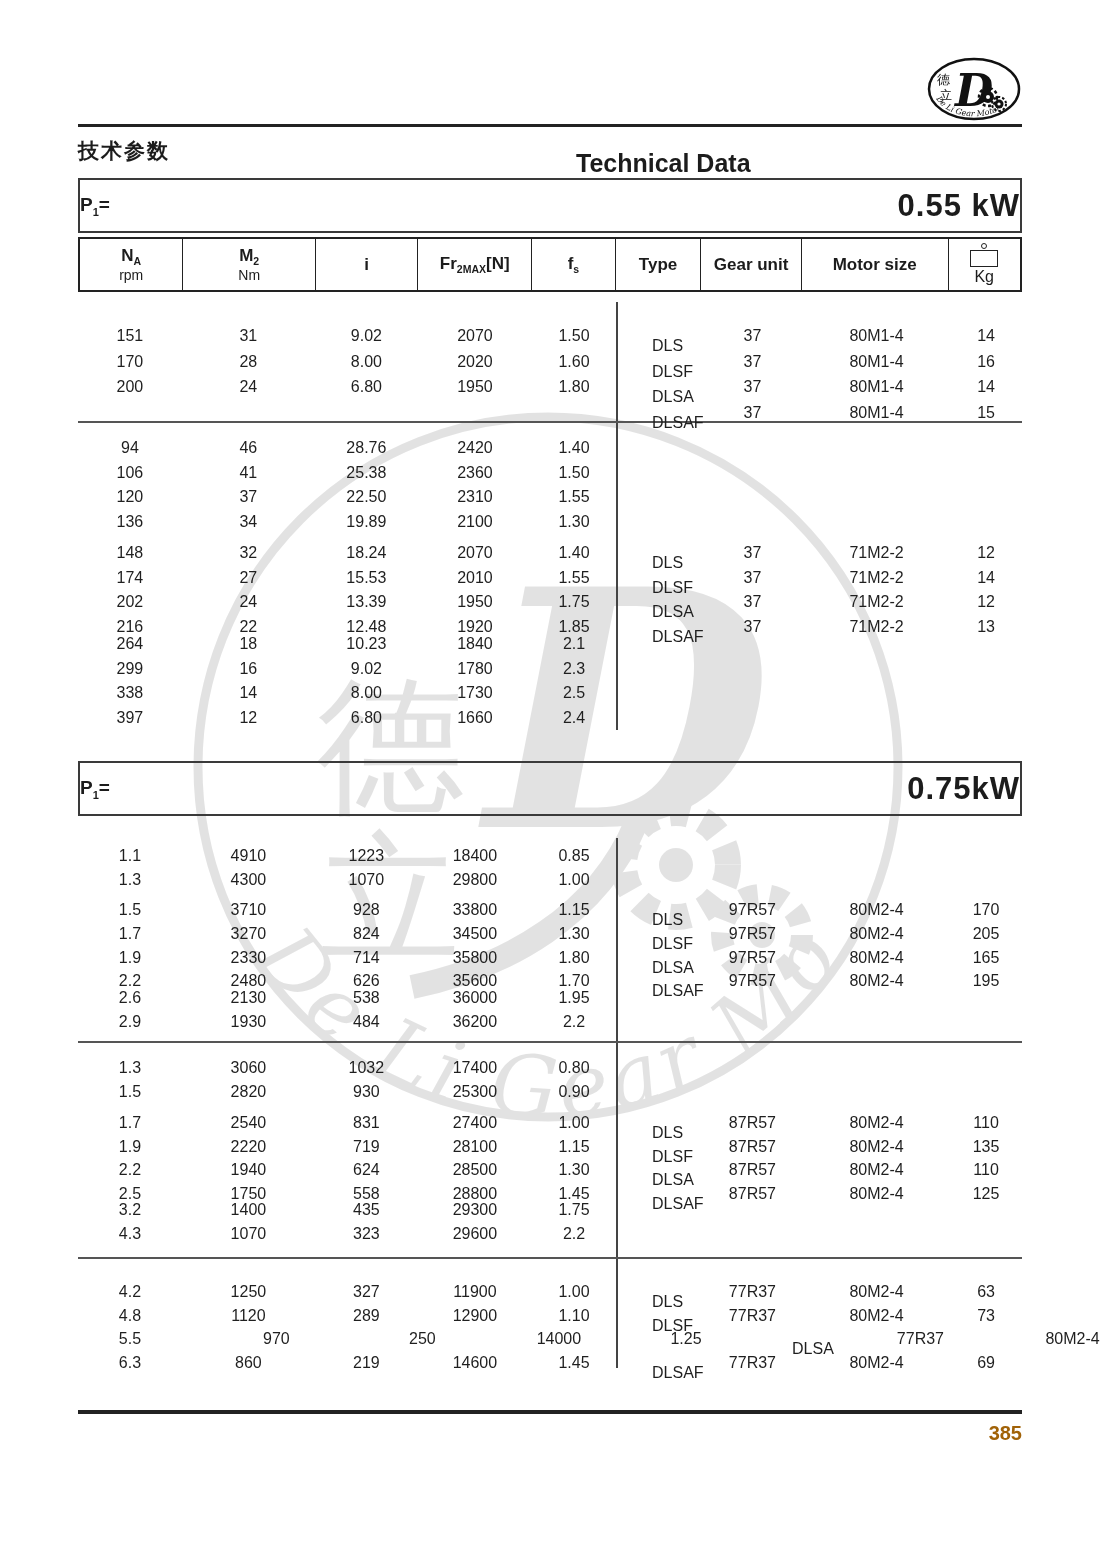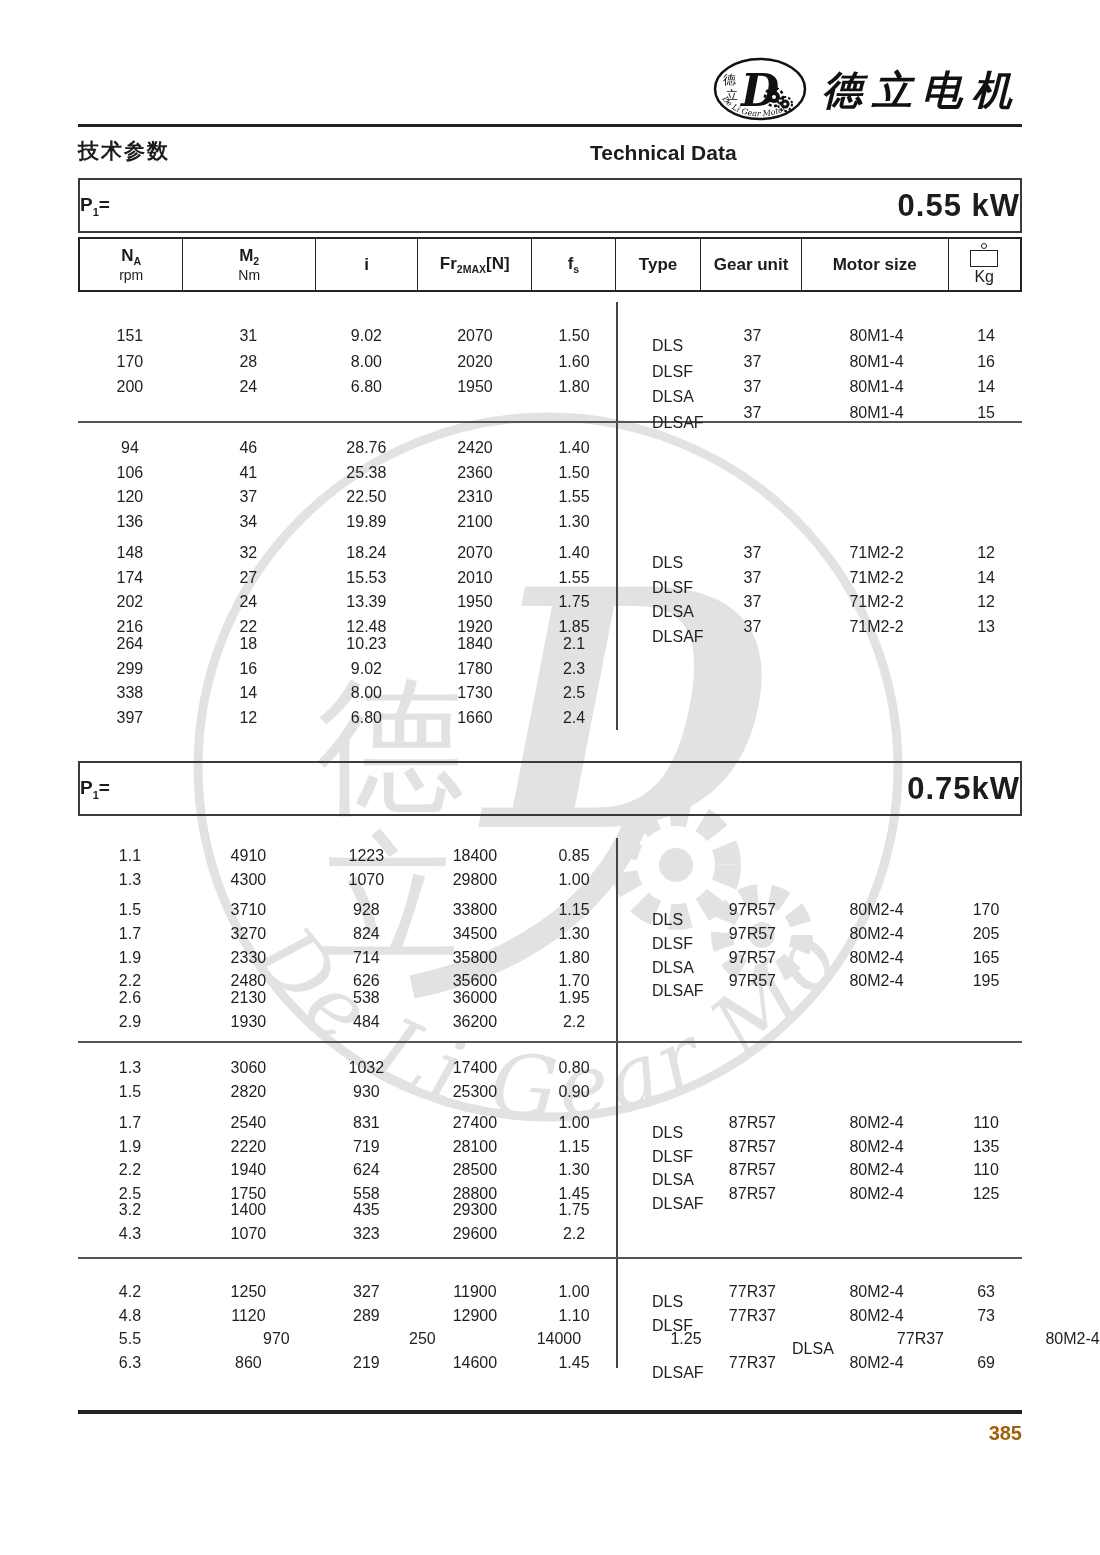--- a/index.html
+++ b/index.html
@@ -8,21 +8,21 @@
   .watermark{position:absolute;left:168px;top:395px;width:760px;height:760px;opacity:.11;z-index:0;}
   .content{position:relative;z-index:1;width:944px;margin-left:78px;padding-top:58px;}
 
   
   .brand-row{display:flex;justify-content:flex-end;align-items:center;gap:14px;height:64px;}
   .brand-cn{font-family:"DejaVu Serif",serif;font-style:italic;font-weight:bold;
             font-size:40px;letter-spacing:10px;color:#111;white-space:nowrap;}
   .top-rule{height:3px;background:#222;margin-top:2px;}
   .section-row{position:relative;margin-top:10px;height:26px;}
   .sec-cn{position:absolute;left:0;top:0;font-size:21px;font-weight:bold;letter-spacing:2px;}
-  .sec-en{position:absolute;left:62%;transform:translateX(-50%);top:4px;font-size:21px;font-weight:bold;}
+  .sec-en{position:absolute;left:62%;transform:translateX(-50%);top:12px;font-size:25px;font-weight:bold;}
 
   
   .title-box{box-sizing:border-box;border:2px solid #3a3a3a;height:55px;display:flex;
              align-items:center;justify-content:space-between;gap:2px;background:transparent;}
   .title-p{font-size:19px;font-weight:bold;letter-spacing:0;}
   .title-p sub{font-size:11px;font-weight:bold;}
   .title-v{font-size:31px;font-weight:bold;letter-spacing:1px;}
 
   
   .hdr{box-sizing:border-box;display:grid;height:55px;margin-top:4px;border:2px solid #222;
@@ -92,21 +92,20 @@
             <circle cx="73" cy="47" r="4.5" fill="#111"></circle>
             <circle cx="73" cy="47" r="1.6" fill="#fff"></circle>
           </g>
           <defs>
               <path id="logoarc" d="M 9,39 A 40,26 0 0 0 87,39"></path>
             </defs>
           <text font-size="8" font-style="italic" fill="#111" font-family="'DejaVu Serif',serif">
             <textPath href="#logoarc" startOffset="3">De Li Gear Motor</textPath>
           </text>
         </svg>
-        <span class="brand-cn">德立电机</span>
       </div>
       <div class="top-rule"></div>
       <div class="section-row">
         <span class="sec-cn">技术参数</span>
         <span class="sec-en">Technical Data</span>
       </div>
     </header>
 
     <div id="tables-mount">
         <div class="tbl">

